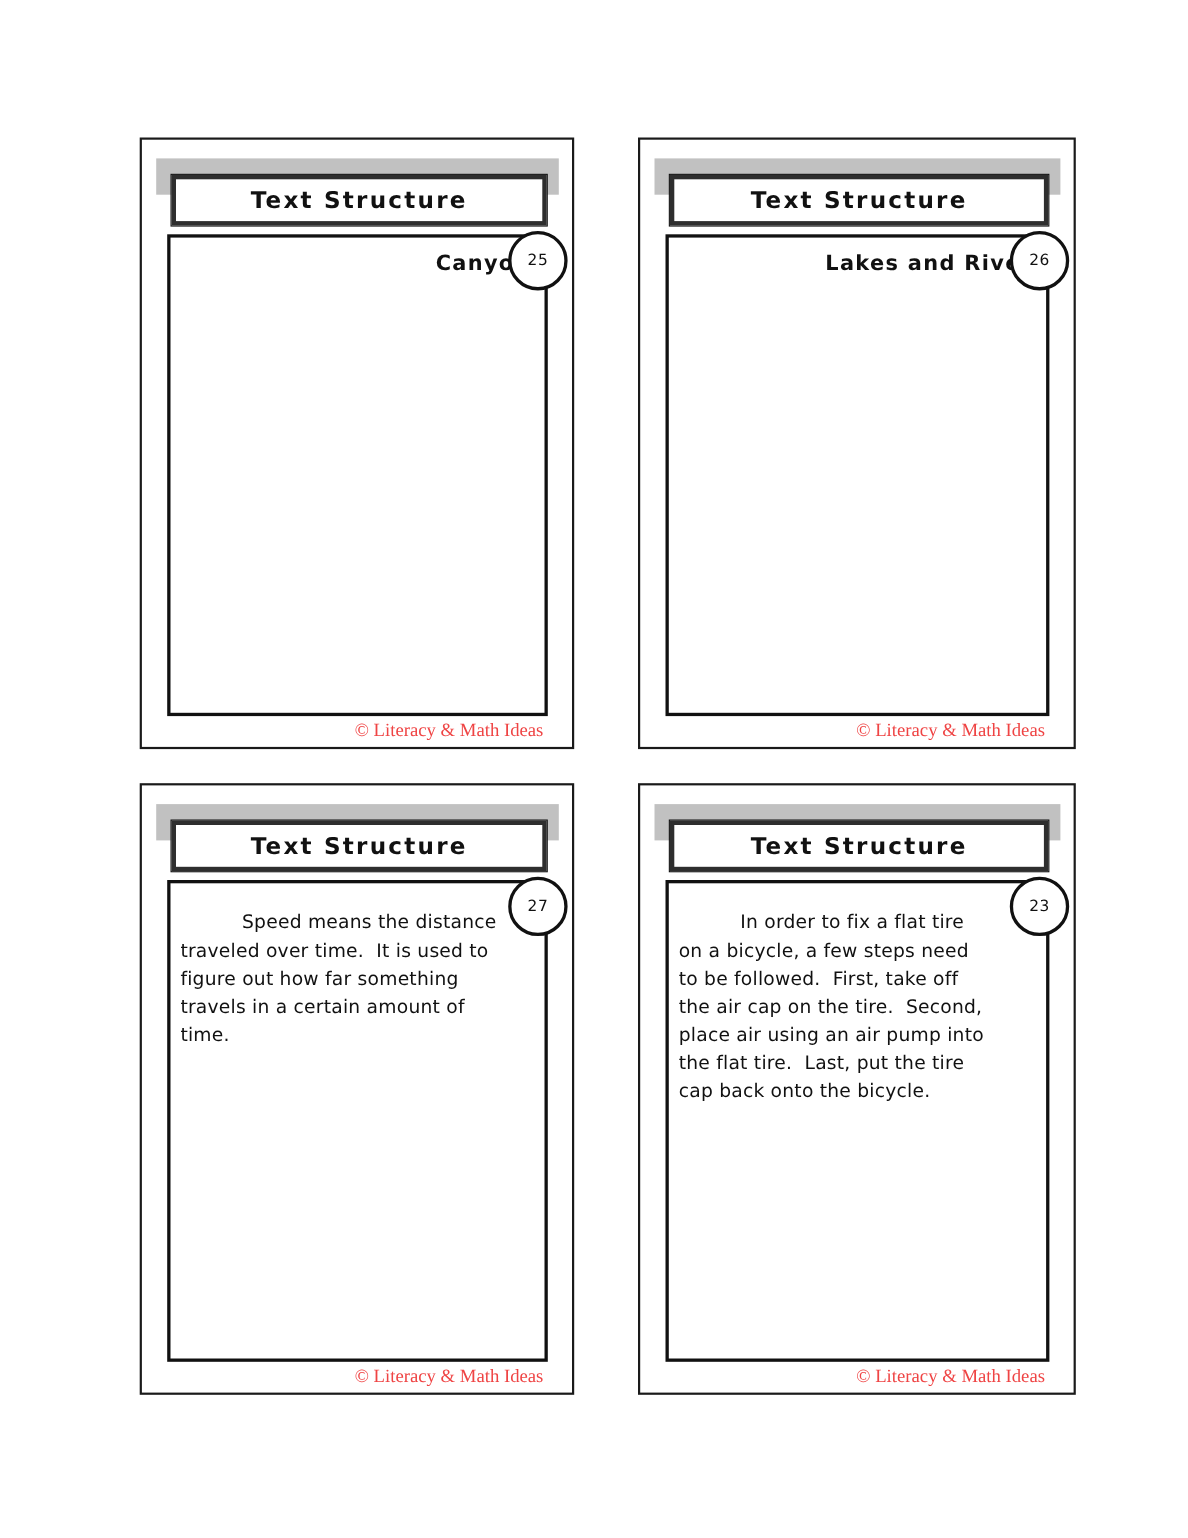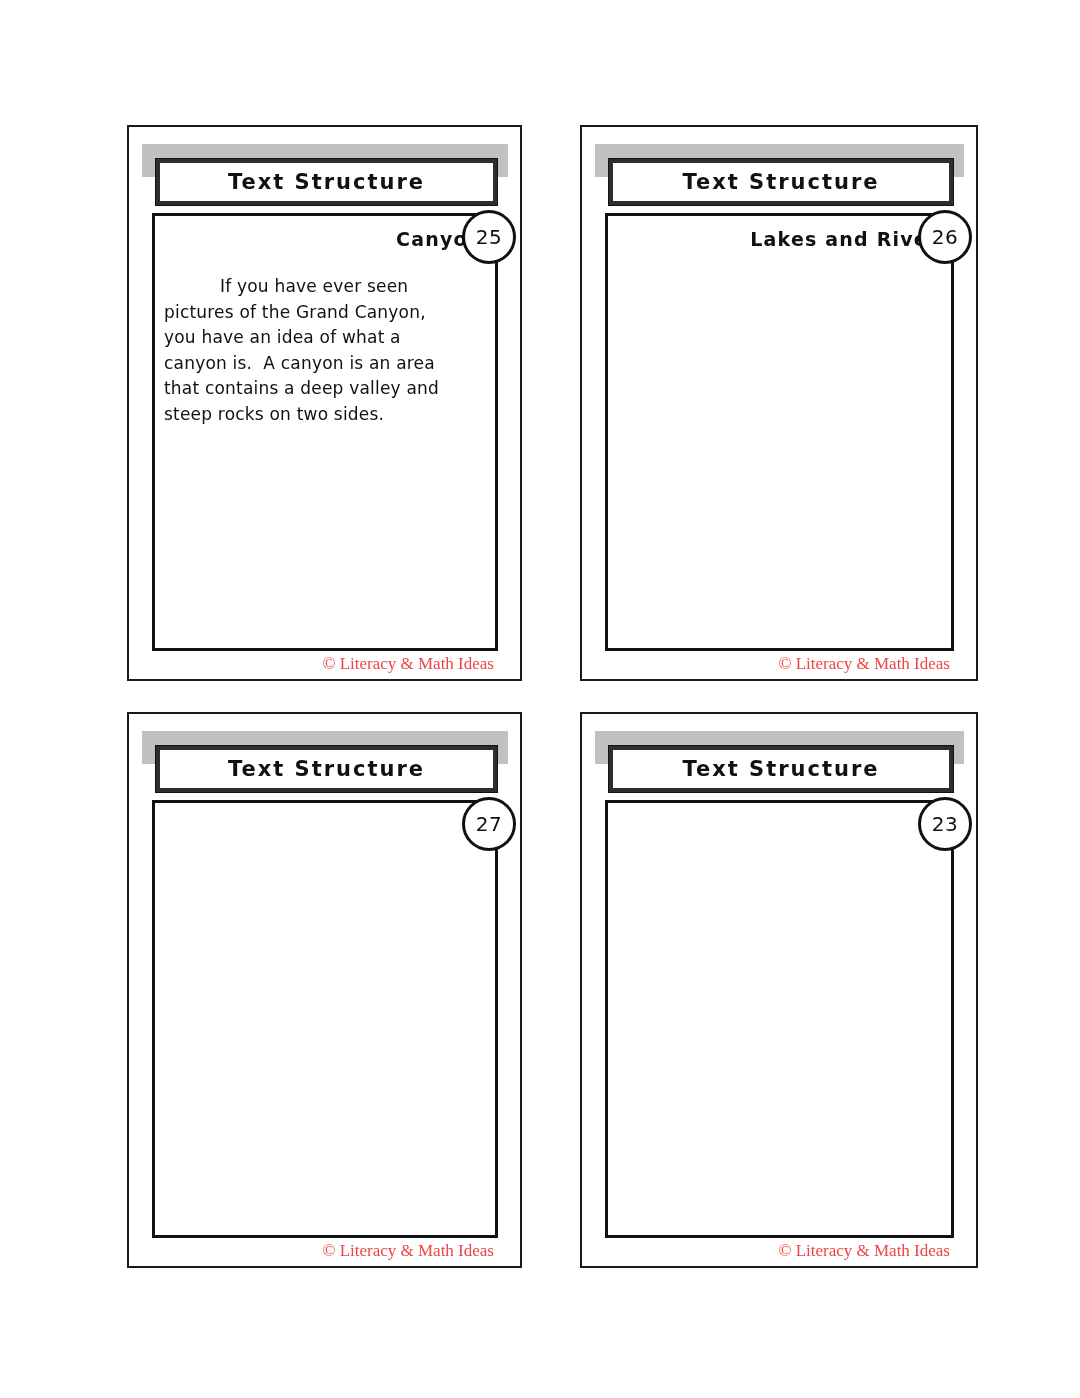--- a/index.html
+++ b/index.html
@@ -78,21 +78,21 @@
     right: -21px;
     width: 54px;
     height: 54px;
     border: 3px solid #111;
     border-radius: 50%;
     background: #ffffff;
     box-sizing: border-box;
     display: flex;
     align-items: center;
     justify-content: center;
-    font-size: 20px;
+    font-size: 14px;
     letter-spacing: 0.5px;
     text-align: right;
   }
   .passage-title {
     margin-top: 12px;
     text-align: right;
     font-size: 19px;
     letter-spacing: 1.2px;
     font-weight: bold;
   }
@@ -127,26 +127,20 @@
         <div class="gray-bar"></div>
         <div class="title-box">
           <span>Text Structure</span>
         </div>
       </div>
       <div class="content-box">
         <div class="number-circle">
           <span>25</span>
         </div>
         <div class="passage-title">Canyons</div>
-        <div class="passage-body">If you have ever seen
-pictures of the Grand Canyon,
-you have an idea of what a
-canyon is.  A canyon is an area
-that contains a deep valley and
-steep rocks on two sides.</div>
       </div>
       <div class="card-footer">
         <span>© Literacy &amp; Math Ideas</span>
       </div>
     </div>
 
     <div class="card">
       <div class="card-header">
         <div class="gray-bar"></div>
         <div class="title-box">
@@ -168,37 +162,49 @@
       <div class="card-header">
         <div class="gray-bar"></div>
         <div class="title-box">
           <span>Text Structure</span>
         </div>
       </div>
       <div class="content-box">
         <div class="number-circle">
           <span>27</span>
         </div>
+        <div class="passage-body">Speed means the distance
+traveled over time.  It is used to
+figure out how far something
+travels in a certain amount of
+time.</div>
       </div>
       <div class="card-footer">
         <span>© Literacy &amp; Math Ideas</span>
       </div>
     </div>
 
     <div class="card">
       <div class="card-header">
         <div class="gray-bar"></div>
         <div class="title-box">
           <span>Text Structure</span>
         </div>
       </div>
       <div class="content-box">
         <div class="number-circle">
           <span>23</span>
         </div>
+        <div class="passage-body">In order to fix a flat tire
+on a bicycle, a few steps need
+to be followed.  First, take off
+the air cap on the tire.  Second,
+place air using an air pump into
+the flat tire.  Last, put the tire
+cap back onto the bicycle.</div>
       </div>
       <div class="card-footer">
         <span>© Literacy &amp; Math Ideas</span>
       </div>
     </div>
 
   </div>
 </div>
 
 </body></html>

